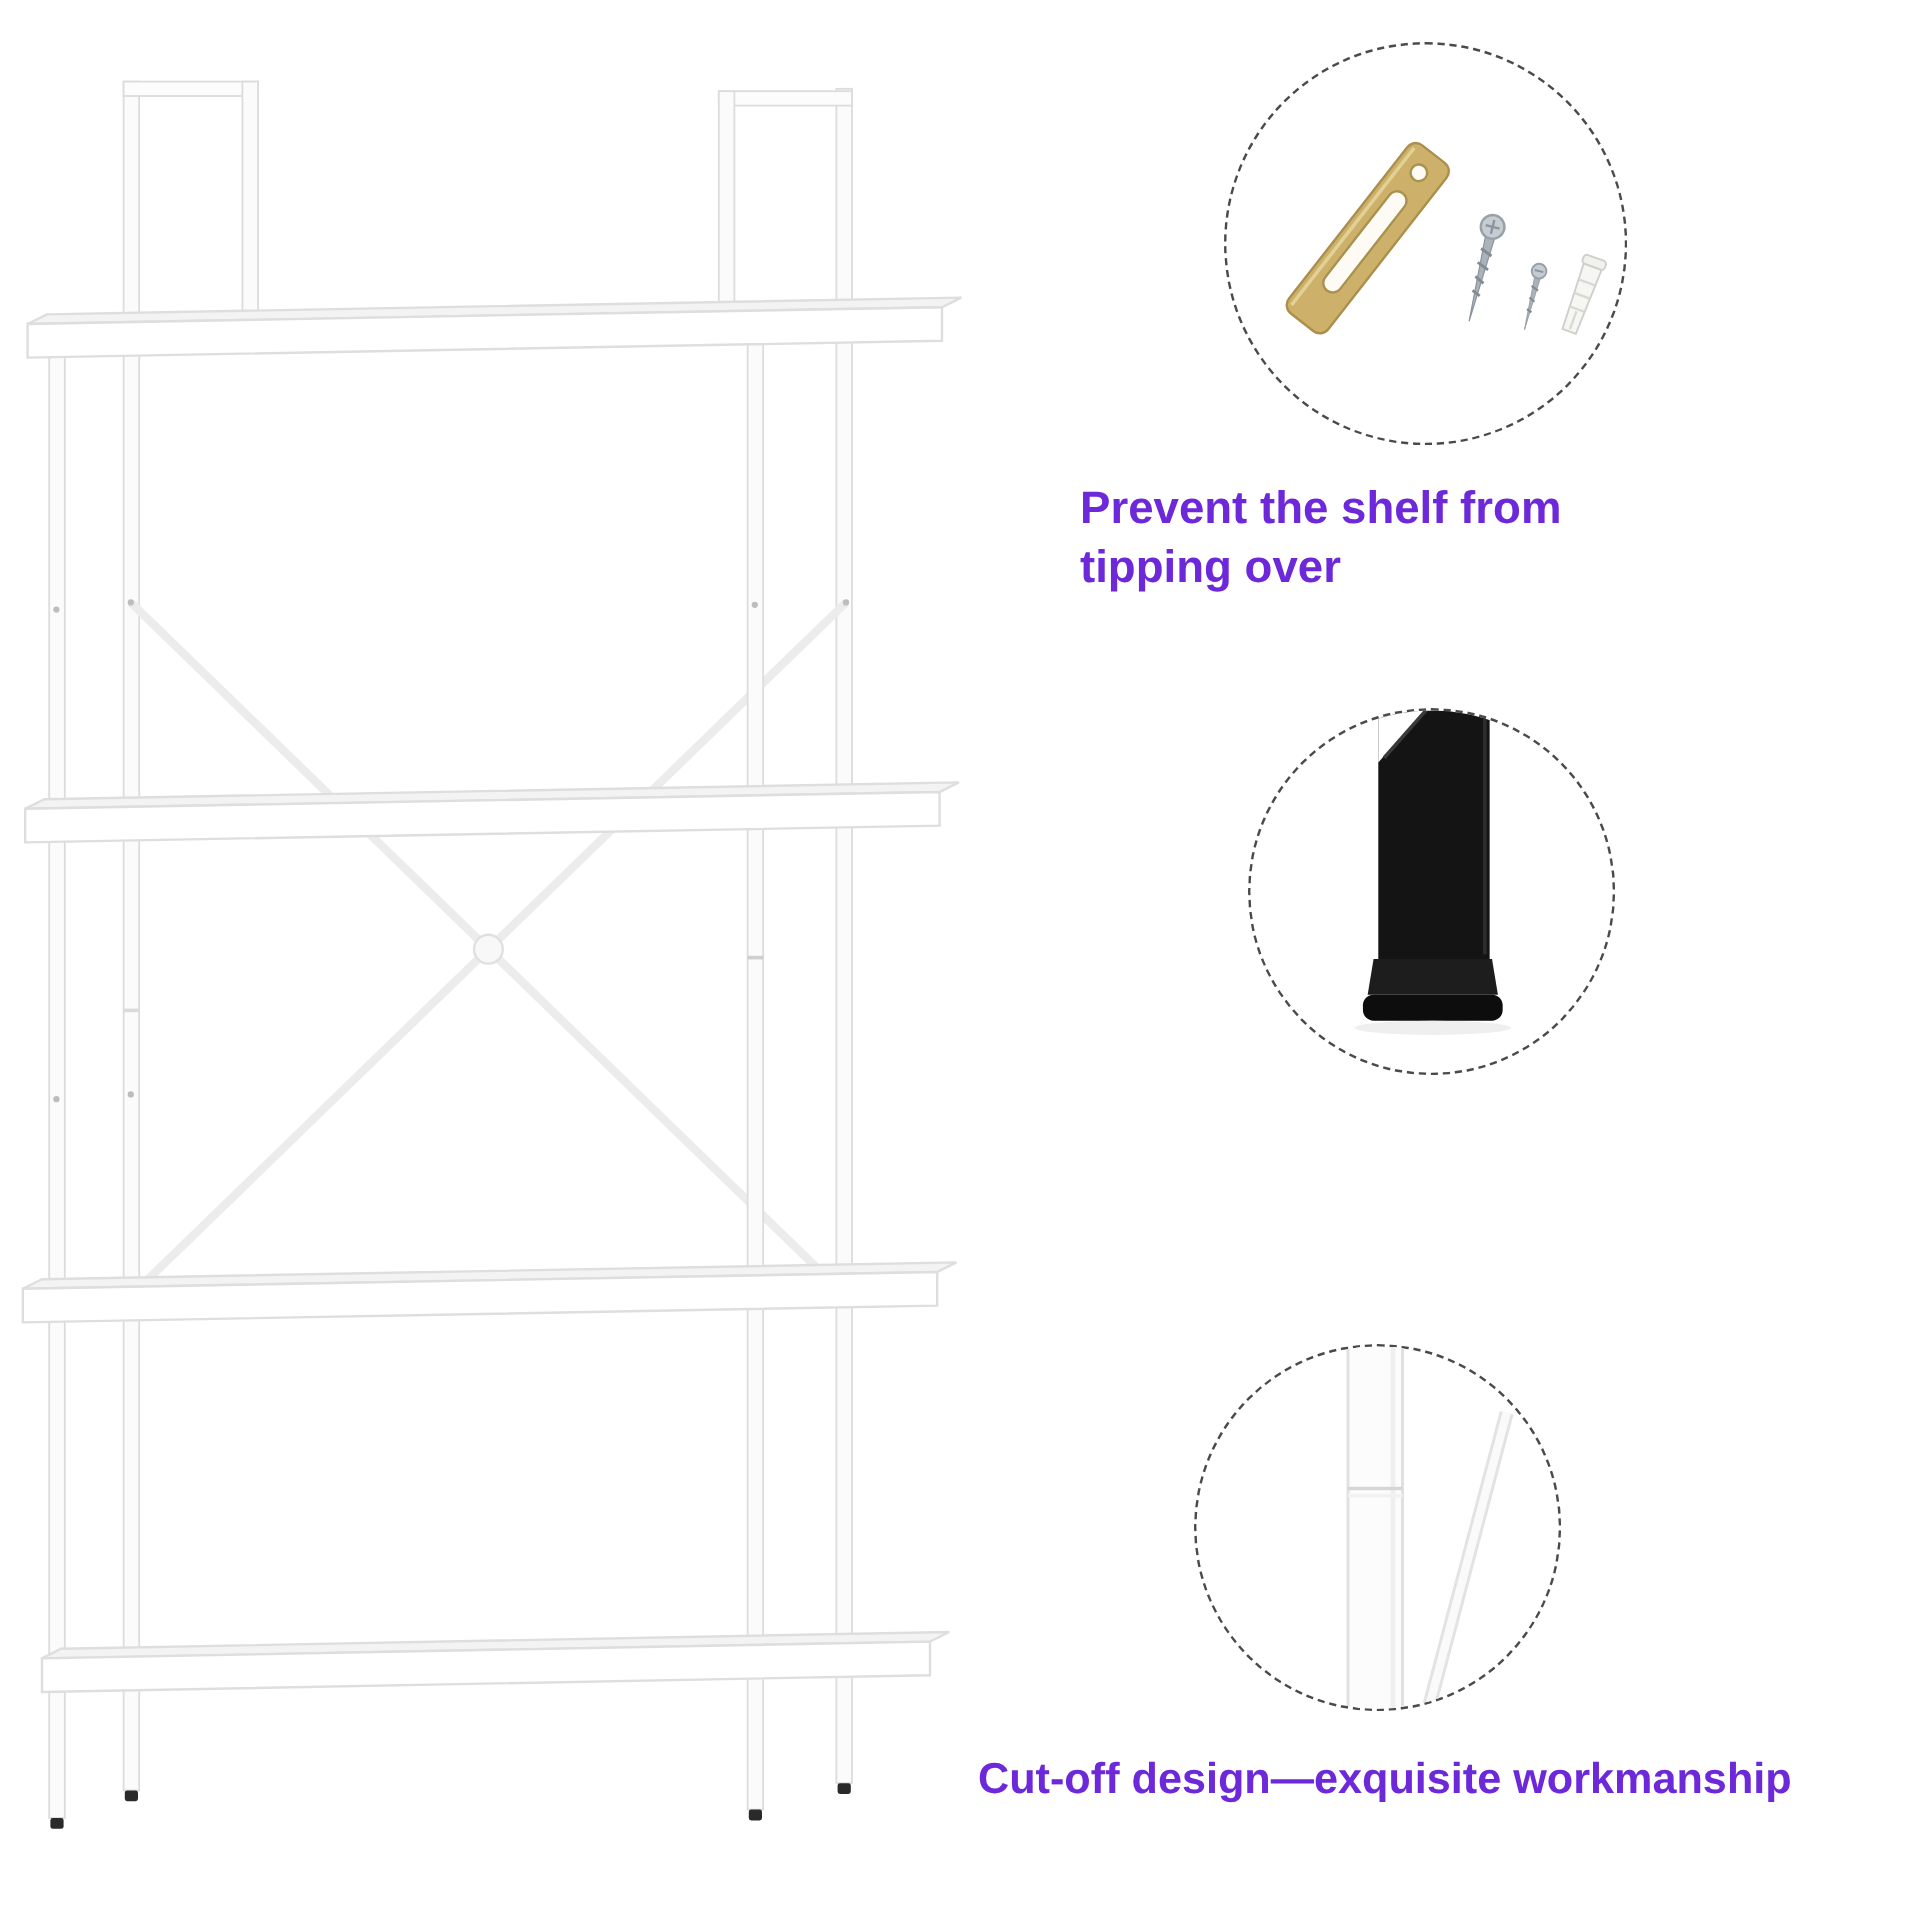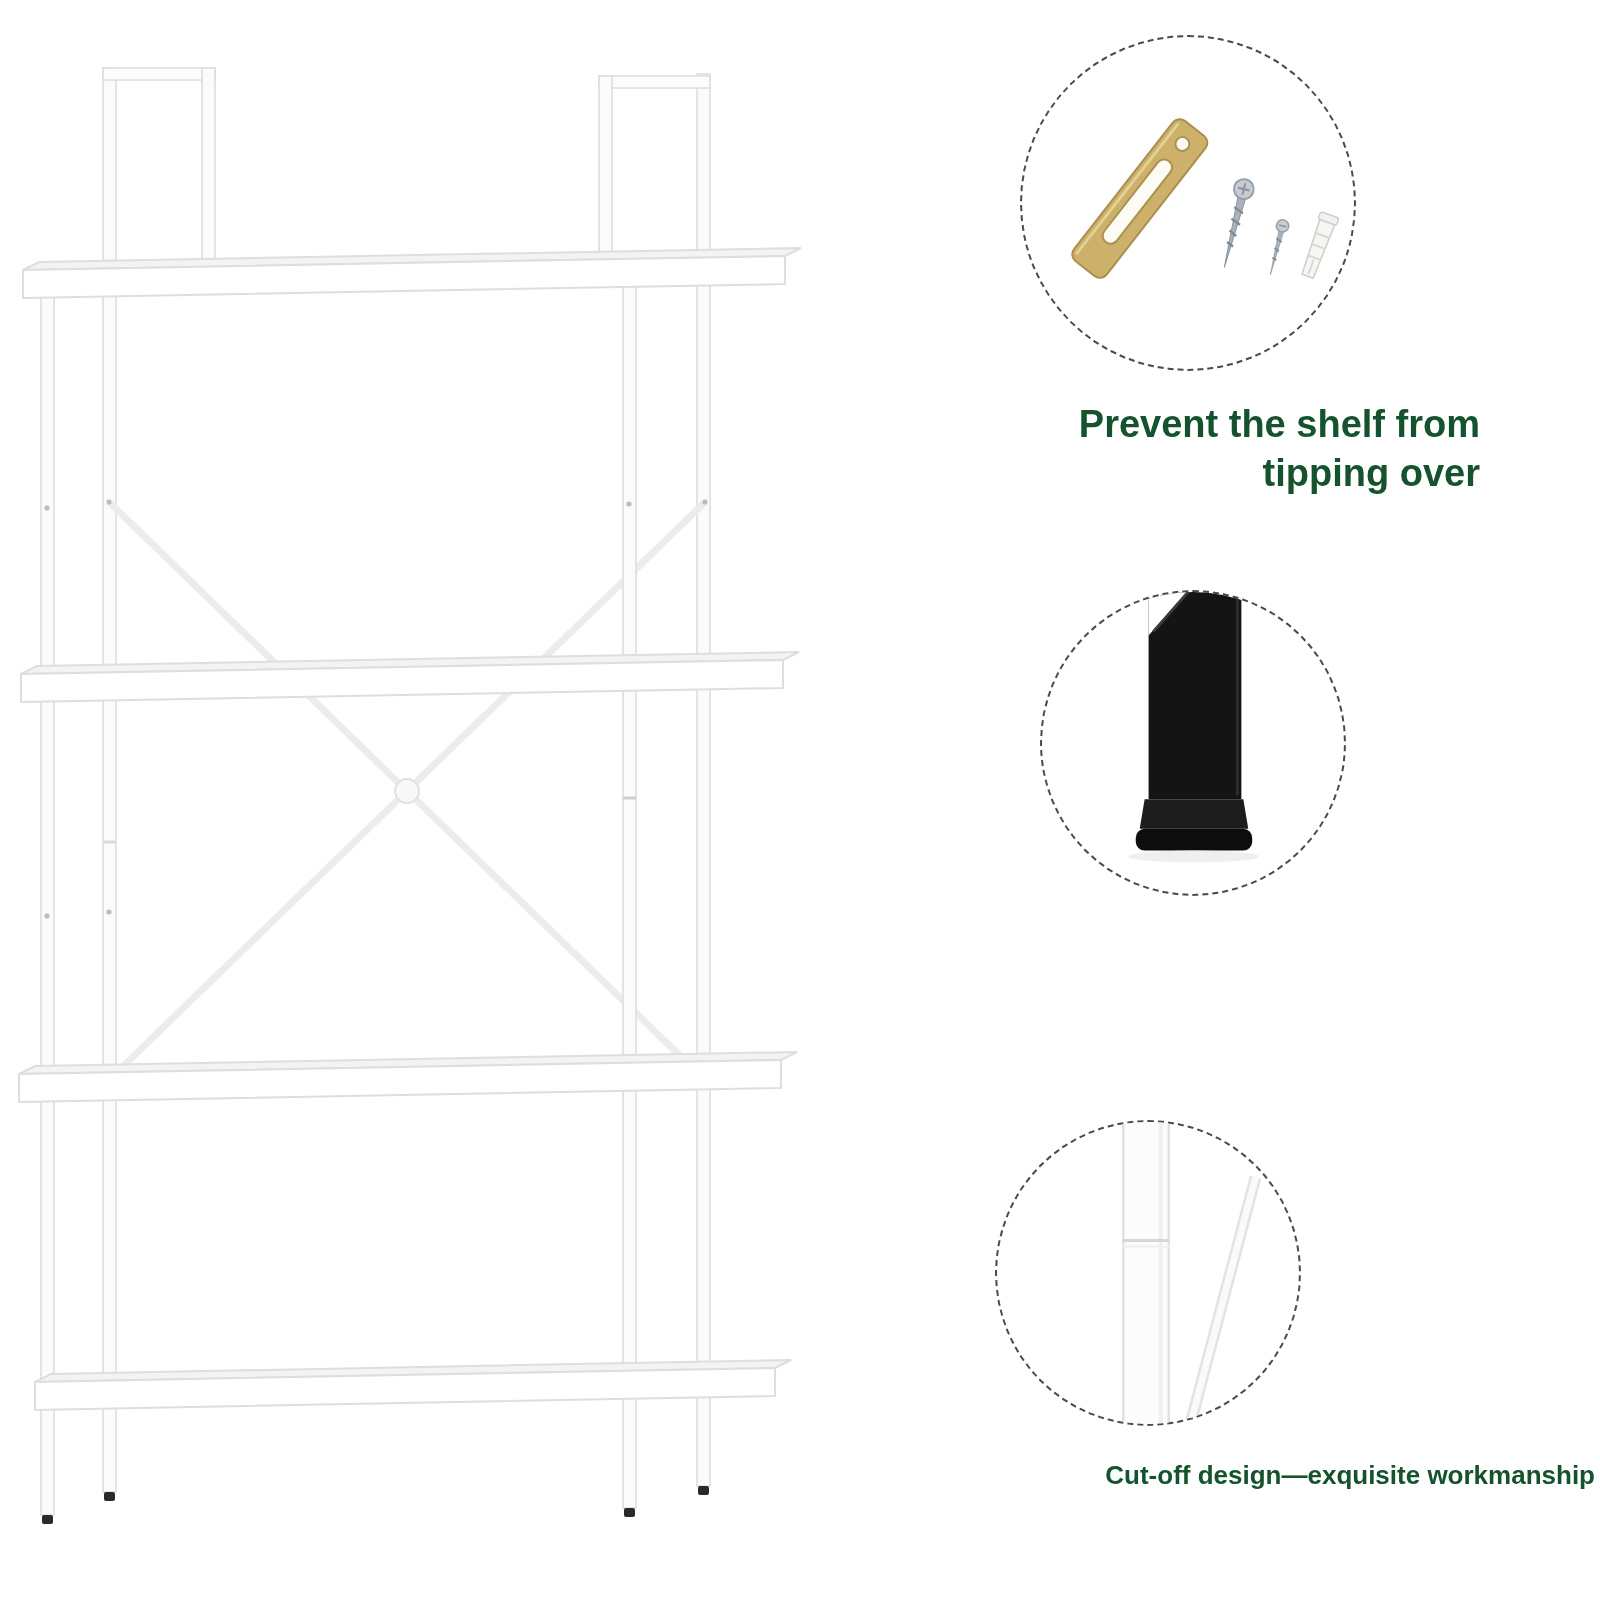--- a/index.html
+++ b/index.html
@@ -14,28 +14,28 @@
   .circle{
     border:2px dashed #4a4a4a;
     border-radius:50%;
     background:#ffffff;
     overflow:hidden;
     box-sizing:border-box;
   }
   .circle svg{display:block;width:100%;height:100%;}
   .caption{
     margin:0;
-    color:#14532d;
+    color:#6d28d9;
     font-weight:700;
-    text-align:right;
+    text-align:left;
     white-space:pre-line;
   }
   .cap1{left:900px;top:400px;width:580px;font-size:38px;line-height:1.3;}
   .cap2{left:790px;top:920px;width:810px;font-size:38px;line-height:1.26;}
-  .cap3{left:815px;top:1460px;width:780px;font-size:26px;line-height:1.2;}
+  .cap3{left:815px;top:1460px;width:780px;font-size:36px;line-height:1.2;}
   .c1{left:1020px;top:35px;width:336px;height:336px;}
   .c2{left:1040px;top:590px;width:306px;height:306px;}
   .c3{left:995px;top:1120px;width:306px;height:306px;}
   .shelfwrap{left:5px;top:50px;width:800px;height:1505px;}
 </style>
 </head>
 <body>
 
 <div class="stage">
 

